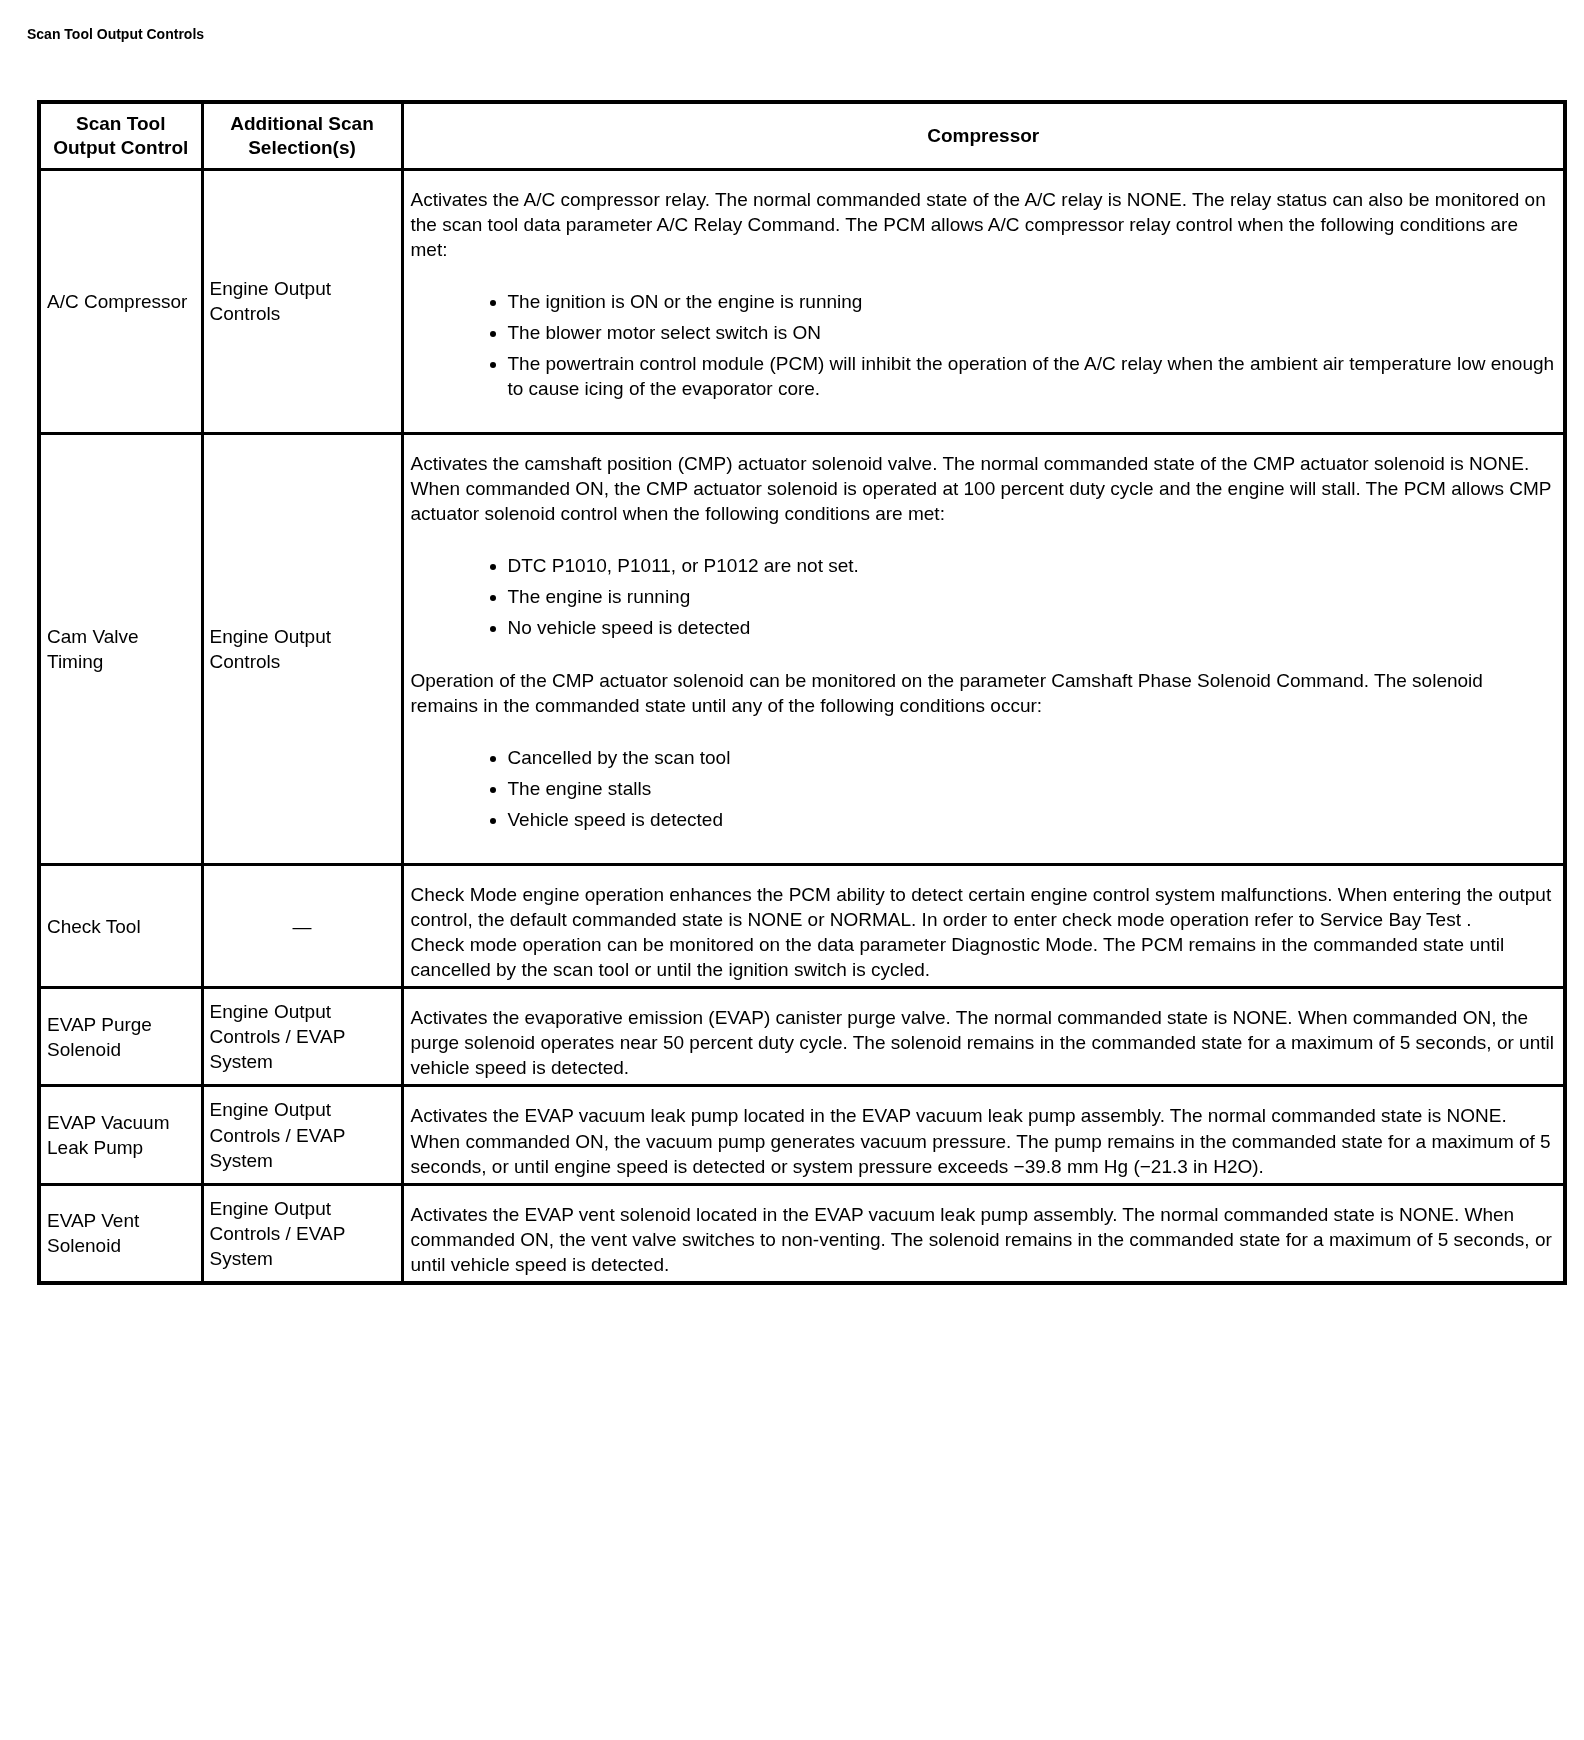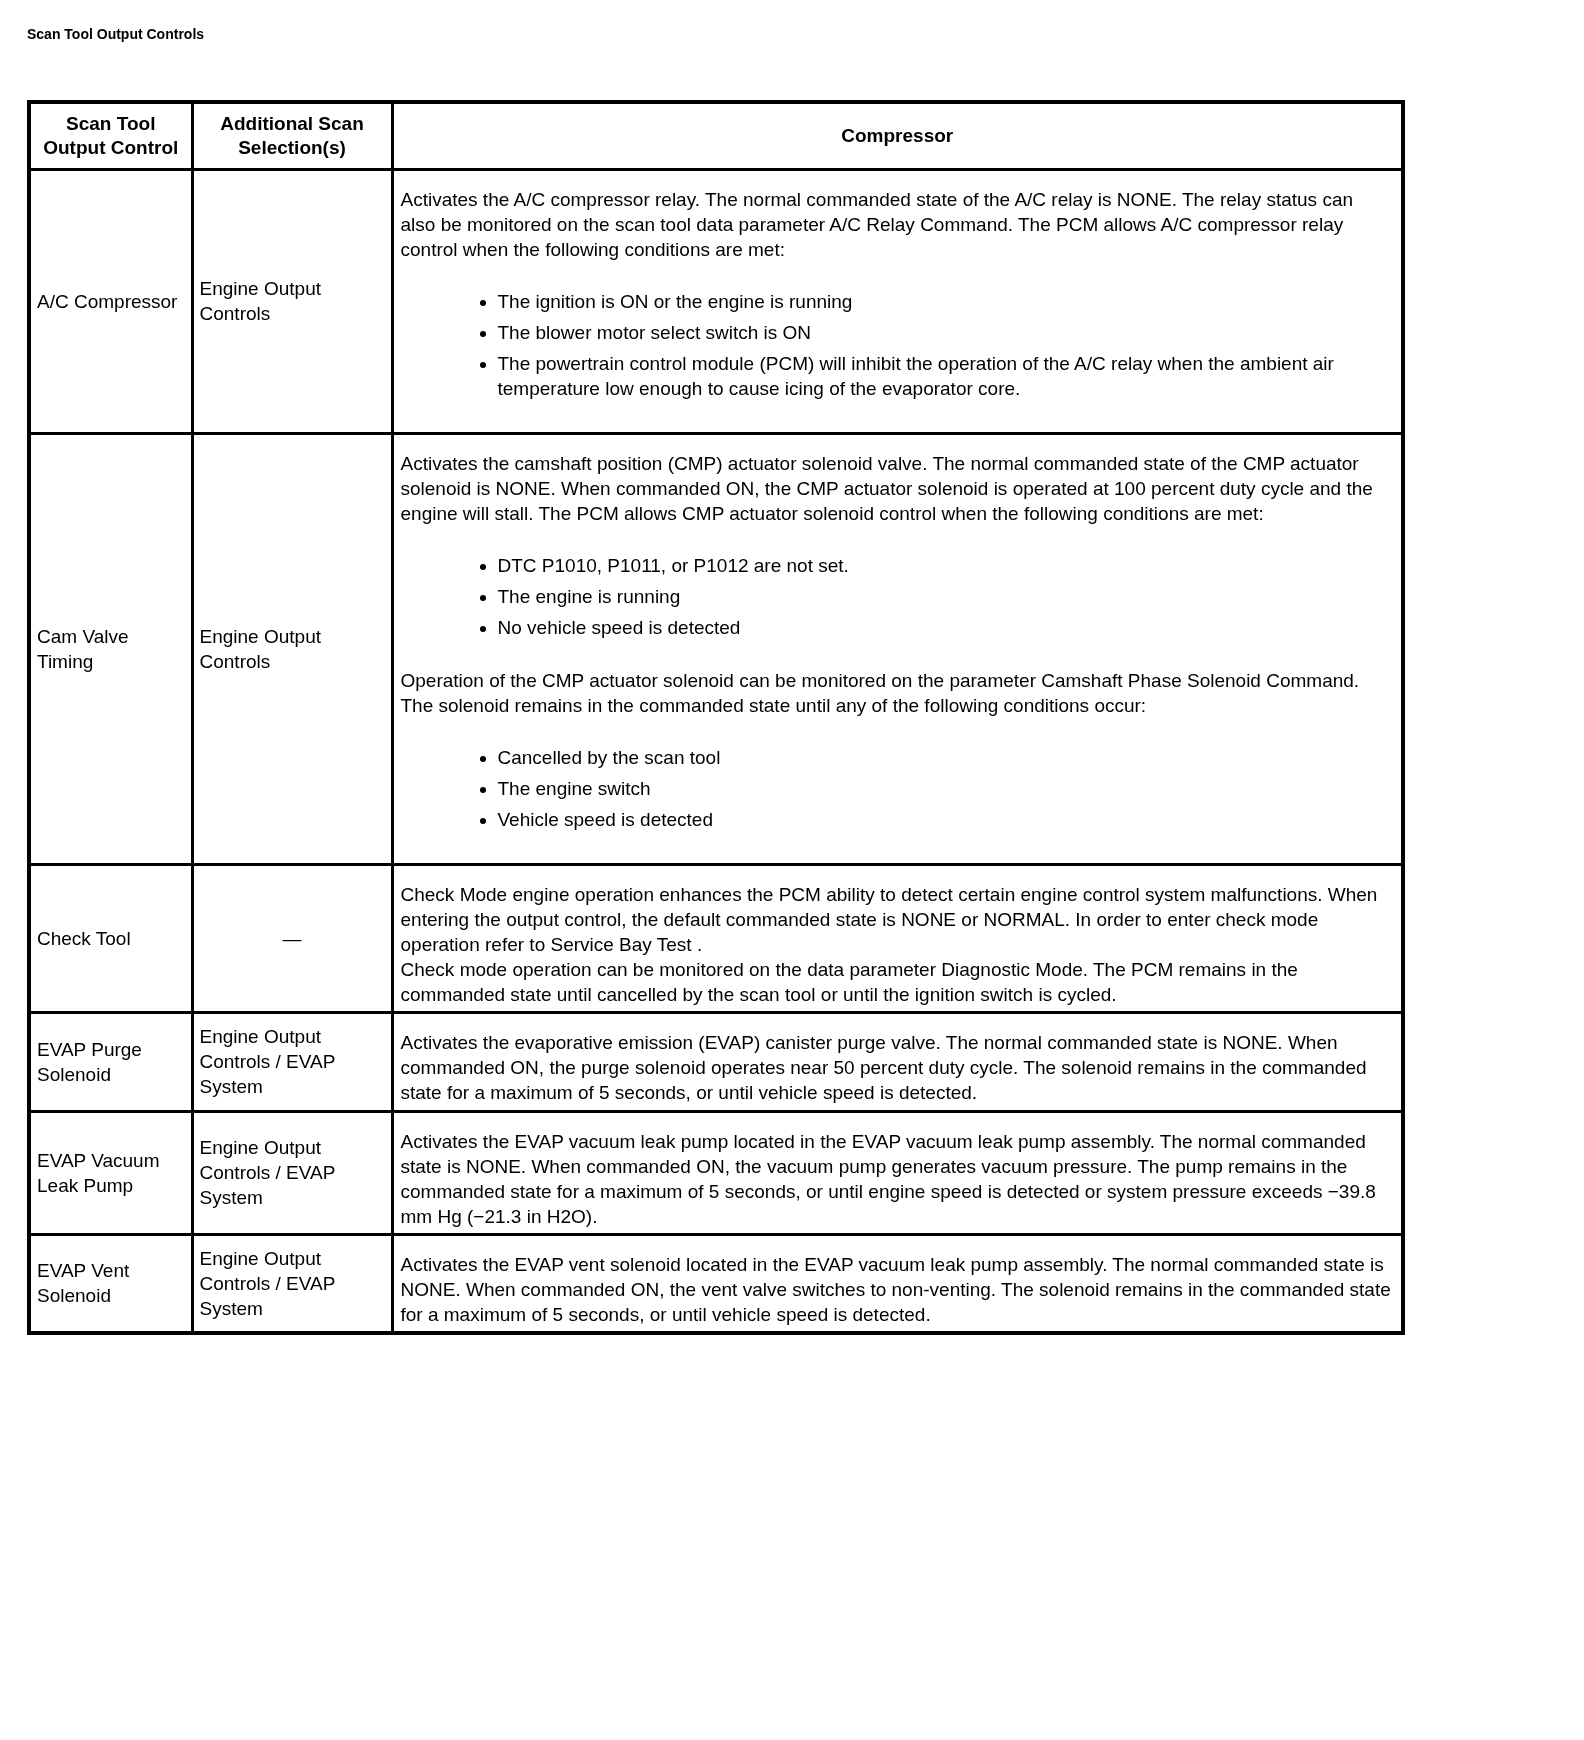--- a/index.html
+++ b/index.html
@@ -13,26 +13,27 @@
   body {
     width: 1584px;
     padding: 26px 27px 30px 27px;
   }
   .page-title {
     font-size: 14px;
     font-weight: bold;
     margin: 0 0 58px 0;
   }
   table.output-table {
-    width: 1378px;
+    width: 1530px;
     table-layout: fixed;
     border-collapse: collapse;
     border: 4px solid #000;
     font-size: 19px;
     line-height: 1.32;
+    margin-left: 10px;
   }
   table.output-table th,
   table.output-table td {
     border: 3px solid #000;
   }
   th {
     font-weight: bold;
     text-align: center;
     vertical-align: middle;
     padding: 8px 10px;
@@ -103,21 +104,21 @@
         <td class="col-desc">
           <p>Activates the camshaft position (CMP) actuator solenoid valve. The normal commanded state of the CMP actuator solenoid is NONE. When commanded ON, the CMP actuator solenoid is operated at 100 percent duty cycle and the engine will stall. The PCM allows CMP actuator solenoid control when the following conditions are met:</p>
           <ul>
             <li>DTC P1010, P1011, or P1012 are not set.</li>
             <li>The engine is running</li>
             <li>No vehicle speed is detected</li>
           </ul>
           <p>Operation of the CMP actuator solenoid can be monitored on the parameter Camshaft Phase Solenoid Command. The solenoid remains in the commanded state until any of the following conditions occur:</p>
           <ul>
             <li>Cancelled by the scan tool</li>
-            <li>The engine switch</li>
+            <li>The engine stalls</li>
             <li>Vehicle speed is detected</li>
           </ul>
         </td>
       </tr>
       <tr>
         <td class="col-control">Check Tool</td>
         <td class="col-menu center">—</td>
         <td class="col-desc">
           <p>Check Mode engine operation enhances the PCM ability to detect certain engine control system malfunctions. When entering the output control, the default commanded state is NONE or NORMAL. In order to enter check mode operation refer to Service Bay Test .</p>
           <p>Check mode operation can be monitored on the data parameter Diagnostic Mode. The PCM remains in the commanded state until cancelled by the scan tool or until the ignition switch is cycled.</p>

